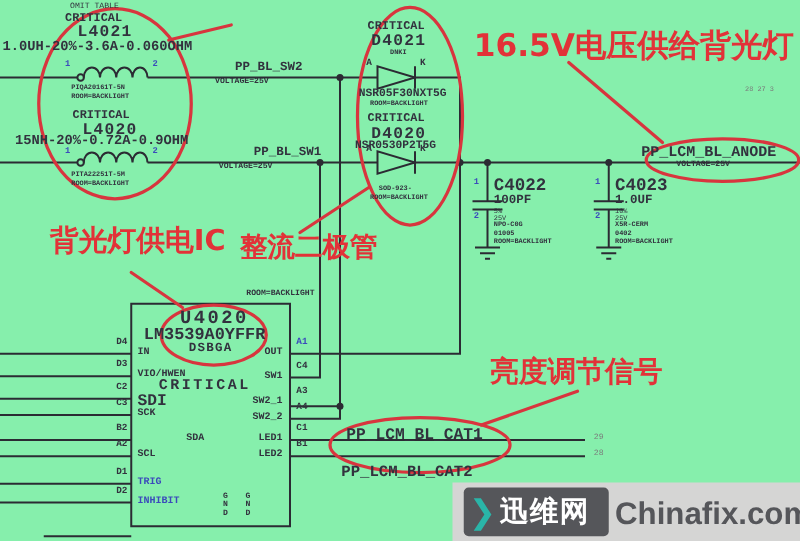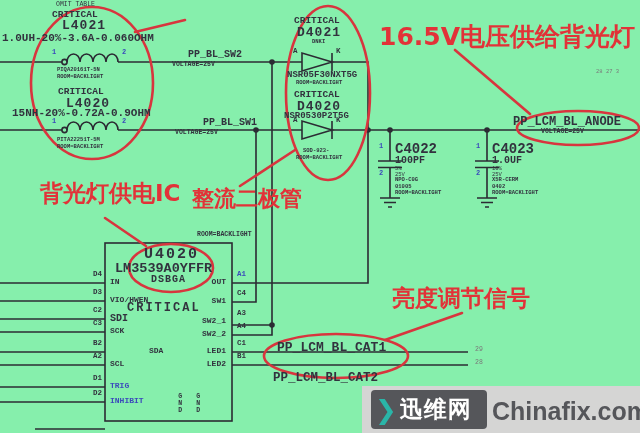--- a/index.html
+++ b/index.html
@@ -173,21 +173,21 @@
   <div class="t b rt" style="left:80px;top:289px;width:22px;font-size:7.5px;">D3</div>
   <div class="t b rt" style="left:80px;top:307px;width:22px;font-size:7.5px;">C2</div>
   <div class="t b rt" style="left:80px;top:320px;width:22px;font-size:7.5px;">C3</div>
   <div class="t b rt" style="left:80px;top:340px;width:22px;font-size:7.5px;">B2</div>
   <div class="t b rt" style="left:80px;top:353px;width:22px;font-size:7.5px;">A2</div>
   <div class="t b rt" style="left:80px;top:375px;width:22px;font-size:7.5px;">D1</div>
   <div class="t b rt" style="left:80px;top:390px;width:22px;font-size:7.5px;">D2</div>
 
   <div class="t b" style="left:110px;top:278px;font-size:8px;">IN</div>
   <div class="t b" style="left:110px;top:296px;font-size:8px;">VIO/HWEN</div>
-  <div class="t b" style="left:110px;top:314px;font-size:10px;">SDI</div>
+  <div class="t b" style="left:110px;top:314px;font-size:13px;">SDI</div>
   <div class="t b" style="left:110px;top:327px;font-size:8px;">SCK</div>
   <div class="t b" style="left:110px;top:347px;font-size:8px;margin-left:39px;">SDA</div>
   <div class="t b" style="left:110px;top:360px;font-size:8px;">SCL</div>
   <div class="t b blue" style="left:110px;top:382px;font-size:8px;">TRIG</div>
   <div class="t b blue" style="left:110px;top:397px;font-size:8px;">INHIBIT</div>
 
   <div class="t b rt" style="left:166px;top:278px;width:60px;font-size:8px;">OUT</div>
   <div class="t b rt" style="left:166px;top:297px;width:60px;font-size:8px;">SW1</div>
   <div class="t b rt" style="left:166px;top:317px;width:60px;font-size:8px;">SW2_1</div>
   <div class="t b rt" style="left:166px;top:330px;width:60px;font-size:8px;">SW2_2</div>

